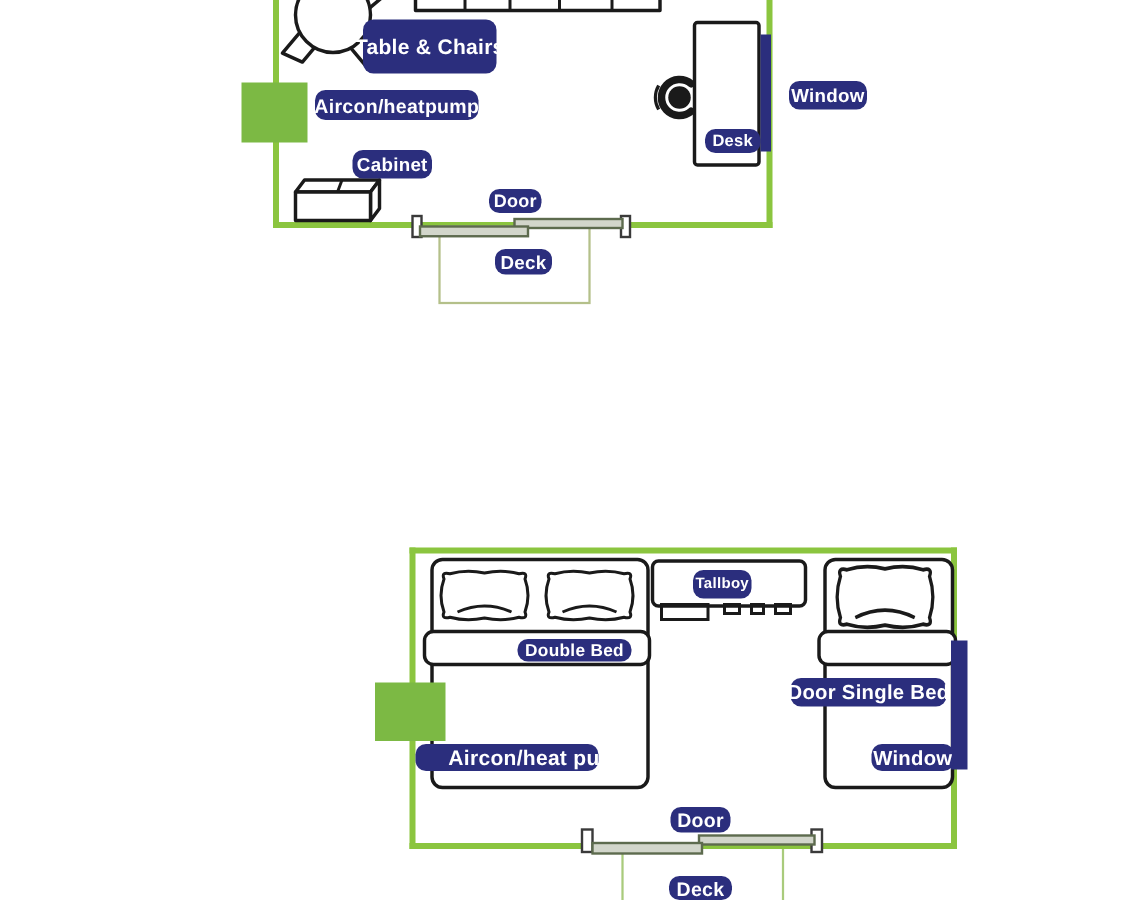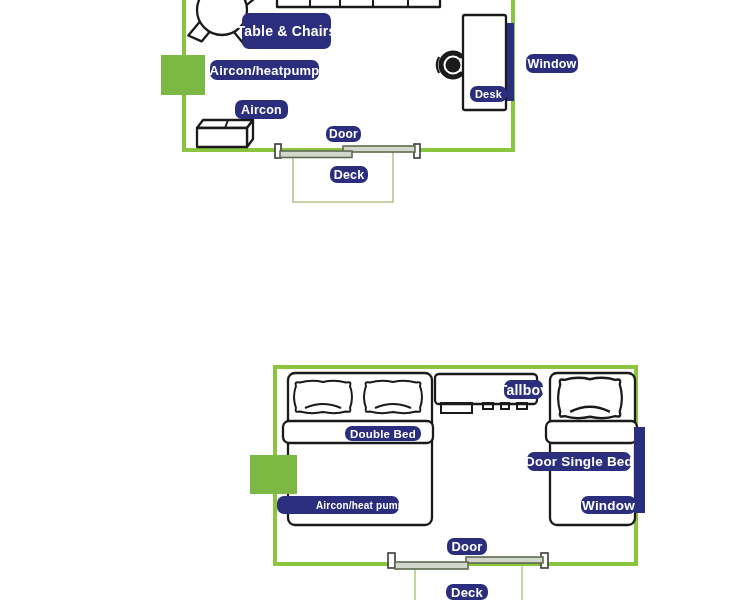--- a/index.html
+++ b/index.html
@@ -76,21 +76,21 @@
         <rect class="jamb" x="414" y="144" width="6" height="14"></rect>
         <rect class="panel" x="343" y="146" width="72" height="6"></rect>
         <rect class="panel" x="280" y="151" width="72" height="6.5"></rect>
       </g>
     </svg>
 
     <div class="window-bar" style="left:507px;top:23px;width:7px;height:78px;z-index:3;"></div>
 
     <div class="badge" style="left:242px;top:13px;width:89px;height:36px;font-size:14px;">Table &amp; Chairs</div>
     <div class="badge" style="left:210px;top:60px;width:109px;height:20px;font-size:13px;">Aircon/heatpump</div>
-    <div class="badge" style="left:235px;top:100px;width:53px;height:19px;font-size:12.5px;">Aircon</div>
+    <div class="badge" style="left:235px;top:100px;width:53px;height:19px;font-size:12.5px;">Cabinet</div>
     <div class="badge" style="left:326px;top:126px;width:35px;height:16px;font-size:12px;">Door</div>
     <div class="badge" style="left:330px;top:166px;width:38px;height:17px;font-size:12.5px;">Deck</div>
     <div class="badge" style="left:526px;top:54px;width:52px;height:19px;font-size:12.5px;">Window</div>
     <div class="badge" style="left:470px;top:86px;width:37px;height:16px;font-size:11px;">Desk</div>
   </div>
 
   <div>
 
     <div class="wall" style="left:273px;top:365px;width:365px;height:4px;"></div>
     <div class="wall" style="left:273px;top:365px;width:4px;height:201px;"></div>
@@ -137,22 +137,22 @@
       <g>
         <rect class="jamb" x="388" y="553" width="7" height="15"></rect>
         <rect class="jamb" x="541" y="553" width="7" height="15"></rect>
         <rect class="panel" x="466" y="557" width="77" height="6"></rect>
         <rect class="panel" x="395" y="562" width="73" height="7"></rect>
       </g>
     </svg>
 
     <div class="window-bar" style="left:634px;top:427px;width:11px;height:86px;z-index:3;"></div>
 
-    <div class="badge" style="left:462px;top:380px;width:39px;height:19px;font-size:14px;margin-left:42px;">Tallboy</div>
+    <div class="badge" style="left:462px;top:380px;width:39px;height:19px;font-size:10px;">Tallboy</div>
     <div class="badge" style="left:345px;top:426px;width:76px;height:15px;font-size:11.5px;">Double Bed</div>
     <div class="badge" style="left:527px;top:452px;width:104px;height:19px;font-size:13.5px;">Door Single Bed</div>
     <div class="badge" style="left:581px;top:496px;width:55px;height:18px;font-size:13.5px;">Window</div>
-    <div class="badge" style="left:277px;top:496px;width:122px;height:18px;font-size:10px;padding-left:48px;">Aircon/heat pump</div>
+    <div class="badge" style="left:277px;top:496px;width:122px;height:18px;font-size:14px;padding-left:48px;">Aircon/heat pump</div>
     <div class="badge" style="left:447px;top:538px;width:40px;height:17px;font-size:13px;">Door</div>
     <div class="badge" style="left:446px;top:584px;width:42px;height:16px;font-size:13px;">Deck</div>
   </div>
 
 </div>
 
 </body></html>

